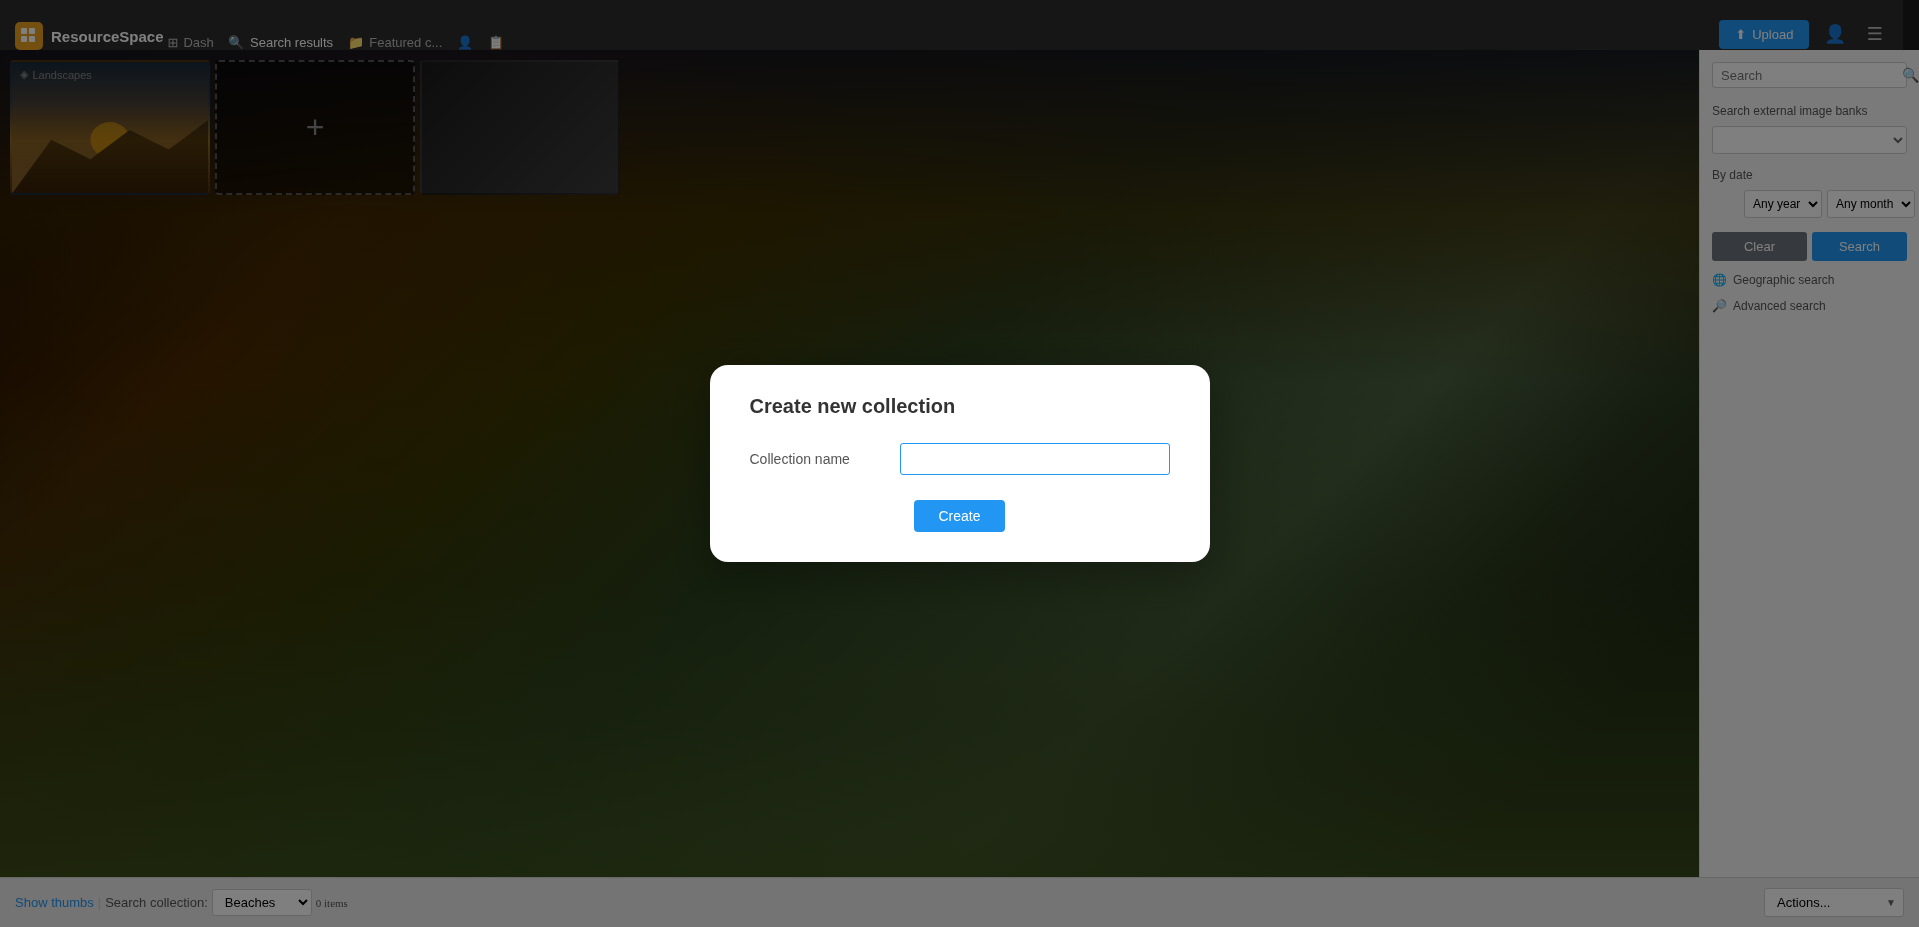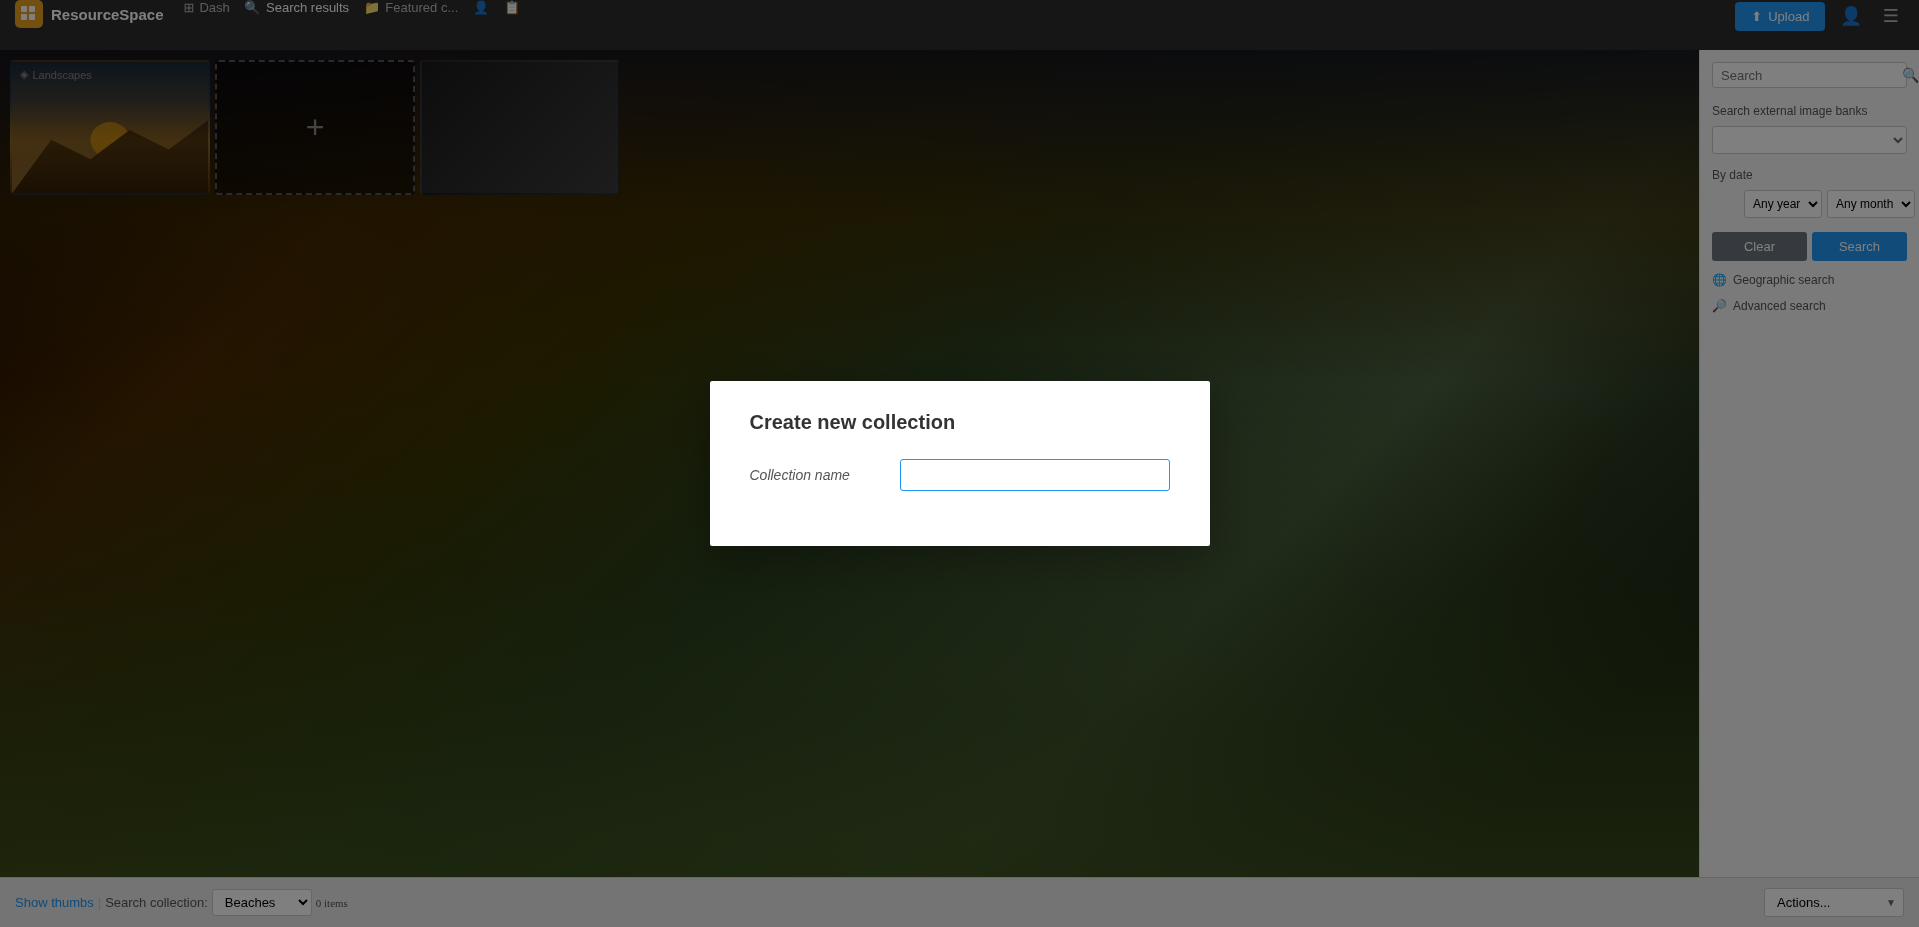--- a/index.html
+++ b/index.html
@@ -1,22 +1,22 @@
 <!DOCTYPE html>
 <html><head>
   <meta charset="utf-8">
   <style>
     * { box-sizing: border-box; margin: 0; padding: 0; }
     body { font-family: Arial, sans-serif; font-size: 13px; background: #1a1a1a; color: #333; overflow: hidden; width: 1919px; height: 927px; }
 
     
     .navbar {
-      position: fixed; top: 0; left: 0; right: 0; height: 50px;
-      background: #2c2c2c; display: flex; align-items: flex-start; padding: 0 15px; z-index: 100;
-      gap: 20px;
+      position: fixed; top: 0; left: 0; right: 16px; height: 50px;
+      background: #2c2c2c; display: flex; align-items: flex-end; padding: 0 15px; z-index: 100;
+      gap: 4px;
     }
     .navbar-brand { display: flex; align-items: center; gap: 8px; color: #fff; font-size: 15px; font-weight: bold; }
     .brand-icon { width: 28px; height: 28px; background: #e8a020; border-radius: 5px; display: flex; align-items: center; justify-content: center; }
     .nav-links { display: flex; gap: 15px; align-items: center; }
     .nav-link { color: #bbb; text-decoration: none; font-size: 13px; display: flex; align-items: center; gap: 5px; cursor: pointer; }
     .nav-link.active { color: #fff; }
     .navbar-right { margin-left: auto; display: flex; align-items: center; gap: 10px; }
     .upload-btn {
       background: #2196f3; color: #fff; border: none; padding: 7px 16px; border-radius: 4px;
       cursor: pointer; font-size: 13px; display: flex; align-items: center; gap: 6px;
@@ -138,28 +138,28 @@
       content: '▼'; position: absolute; right: 8px; font-size: 10px; color: #666; pointer-events: none;
     }
 
     
     .modal-overlay {
       position: fixed; top: 0; left: 0; right: 0; bottom: 0;
       background: rgba(0,0,0,0.5); display: flex; align-items: center; justify-content: center;
       z-index: 200;
     }
     .modal {
-      background: #fff; border-radius: 2px; padding: 30px 40px; min-width: 500px;
+      background: #fff; border-radius: 18px; padding: 30px 40px; min-width: 500px;
       box-shadow: 0 10px 40px rgba(0,0,0,0.3);
     }
     .modal-title {
       font-size: 20px; color: #333; font-weight: bold; margin-bottom: 25px;
     }
     .modal-field { display: flex; align-items: center; gap: 20px; margin-bottom: 25px; }
-    .modal-field label { color: #555; font-size: 14px; white-space: nowrap; min-width: 130px; font-style: italic; }
+    .modal-field label { color: #555; font-size: 14px; white-space: nowrap; min-width: 130px; }
     .modal-field input {
       flex: 1; padding: 7px 10px; border: 1px solid #2196f3; border-radius: 3px;
       font-size: 14px; outline: none; min-width: 200px;
     }
     .modal-footer { display: flex; justify-content: center; }
     .btn-create {
       padding: 8px 24px; background: #2196f3; color: #fff; border: none;
       border-radius: 4px; font-size: 14px; cursor: pointer;
     }
 
@@ -321,14 +321,17 @@
   </div>
 </div>
 
 <div class="modal-overlay">
   <div class="modal">
     <div class="modal-title">Create new collection</div>
     <div class="modal-field">
       <label>Collection name</label>
       <input type="text" placeholder="" style="">
     </div>
+    <div class="modal-footer">
+      <button class="btn-create">Create</button>
+    </div>
   </div>
 </div>
 
 </body></html>

